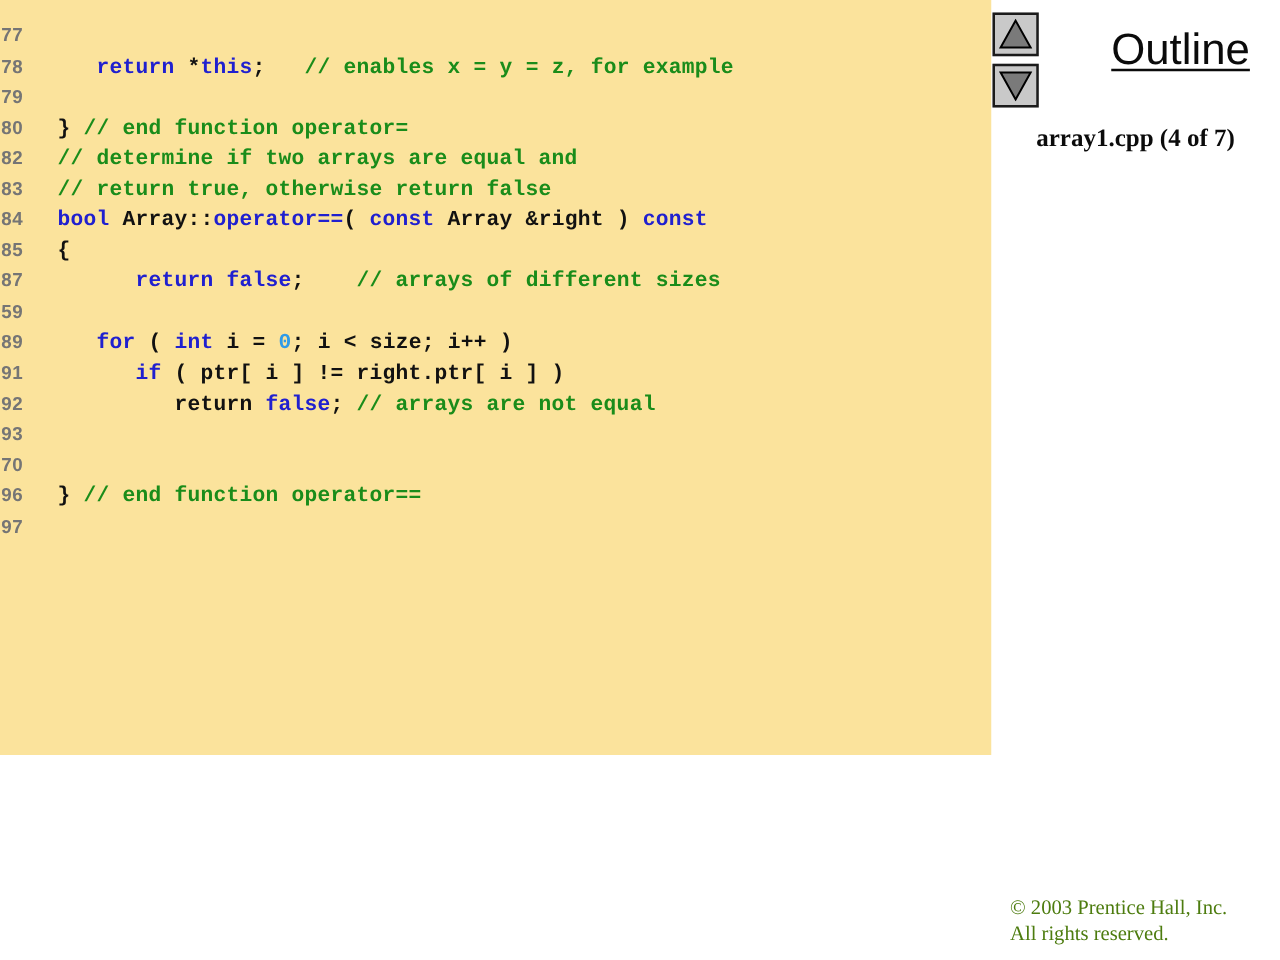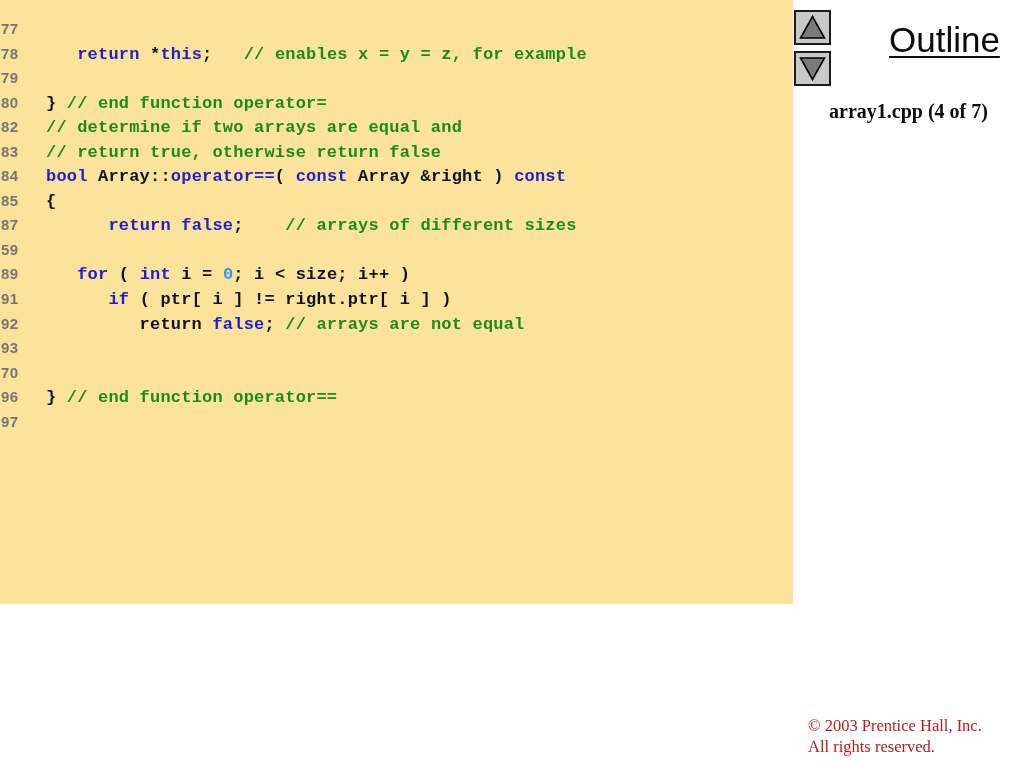--- a/index.html
+++ b/index.html
@@ -85,21 +85,21 @@
     font-size: 20px;
     color: #0b0b0b;
     margin-left: 24px;
   }
   .copyright {
     position: absolute;
     left: 808px; top: 716px;
     font-family: "Liberation Serif", serif;
     font-size: 16.5px;
     line-height: 20.5px;
-    color: #b91c1c;
+    color: #4d7c0f;
   }
 </style>
 </head>
 <body>
 
 <div class="slide">
 
   <div class="code-panel">
     <div>
         <div class="code-line"><span class="ln">77</span></div>

